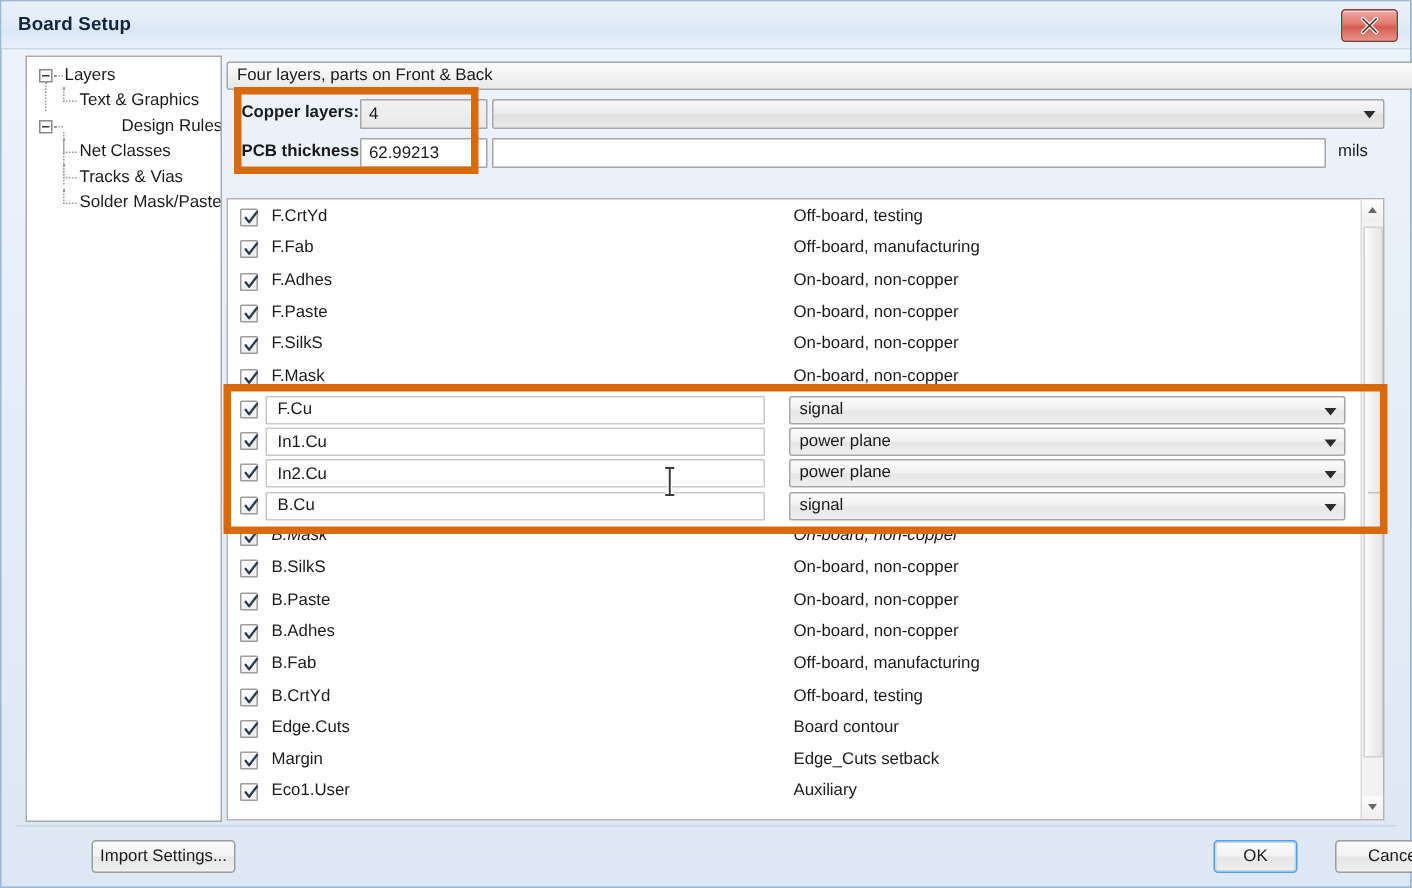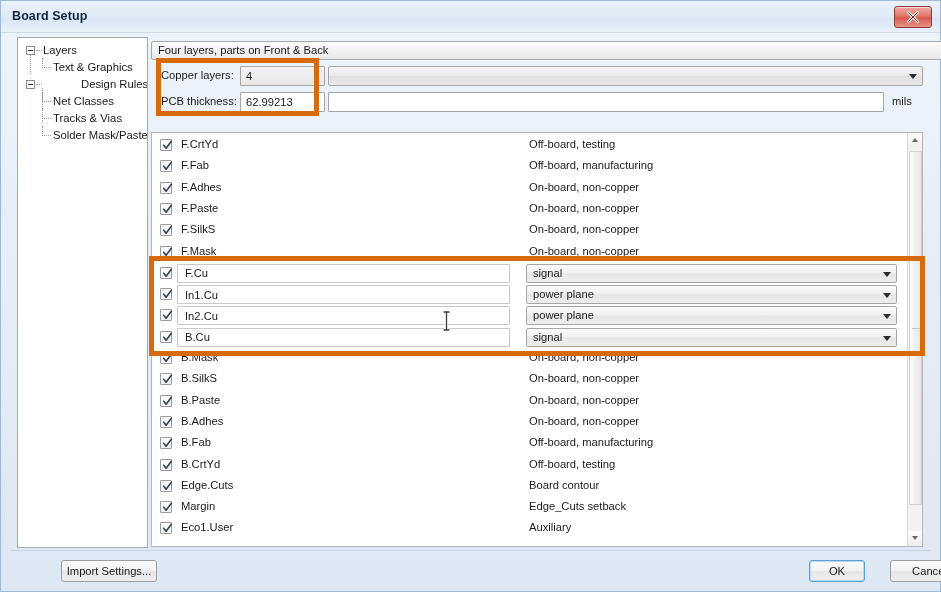--- a/index.html
+++ b/index.html
@@ -76,21 +76,21 @@
     border-left:4px solid transparent;border-right:4px solid transparent;border-top:5px solid #2c2c2c;}
   .combo.flat{background:linear-gradient(180deg,#fcfcfc 0%,#f2f2f2 50%,#e9e9e9 100%);}
   .combo.stack{
     background:linear-gradient(180deg,#f7f7f7 0%,#ebebeb 48%,#e0e0e0 52%,#e9e9e9 100%);
   }
   
   .ct-rows{position:absolute;left:0;top:30px;width:772px;}
   .row-cl{position:absolute;left:0;top:0;width:772px;height:20px;}
   .row-pt{position:absolute;left:0;top:26px;width:772px;height:20px;}
   .fld-label{
-    position:absolute;font-size:11.2px;color:#1b1b1b;top:3px;white-space:nowrap;
+    position:absolute;font-size:11.2px;color:#1b1b1b;top:3px;white-space:nowrap;font-weight:bold;
   }
   .txtfield{
     position:absolute;height:20px;box-sizing:border-box;
     border:1px solid #a6a6a6;background:#ffffff;border-radius:1px;
     font-size:11.2px;color:#1b1b1b;
   }
   .txtfield .tv{position:absolute;left:5px;top:3px;white-space:nowrap;}
   .txtfield.greyed{background:linear-gradient(180deg,#f2f2f2 0%,#e8e8e8 100%);}
   .unit{position:absolute;font-size:11.2px;color:#1b1b1b;top:3px;}
   
@@ -356,21 +356,21 @@
                 </svg>
               </span>
               <span class="nedit">
                 <span class="tv">B.Cu</span>
               </span>
               <span class="tcombo combo">
                 <span class="ctext">signal</span>
                 <span class="carrow"></span>
               </span>
             </div>
-            <div class="lrow" style="top: 215px;">
+            <div class="lrow" style="top: 215px; font-style: italic;">
               <span class="cb">
                 <svg width="11" height="11" viewBox="0 0 11 11">
                   <path d="M1.7 5.2 L4.1 8.2 L9.3 1.3" stroke="#2b3a55" stroke-width="1.5" fill="none" stroke-linecap="round" stroke-linejoin="round"></path>
                 </svg>
               </span>
               <span class="lname">B.Mask</span>
               <span class="ldesc">On-board, non-copper</span>
             </div>
             <div class="lrow" style="top: 236.3px;">
               <span class="cb">

